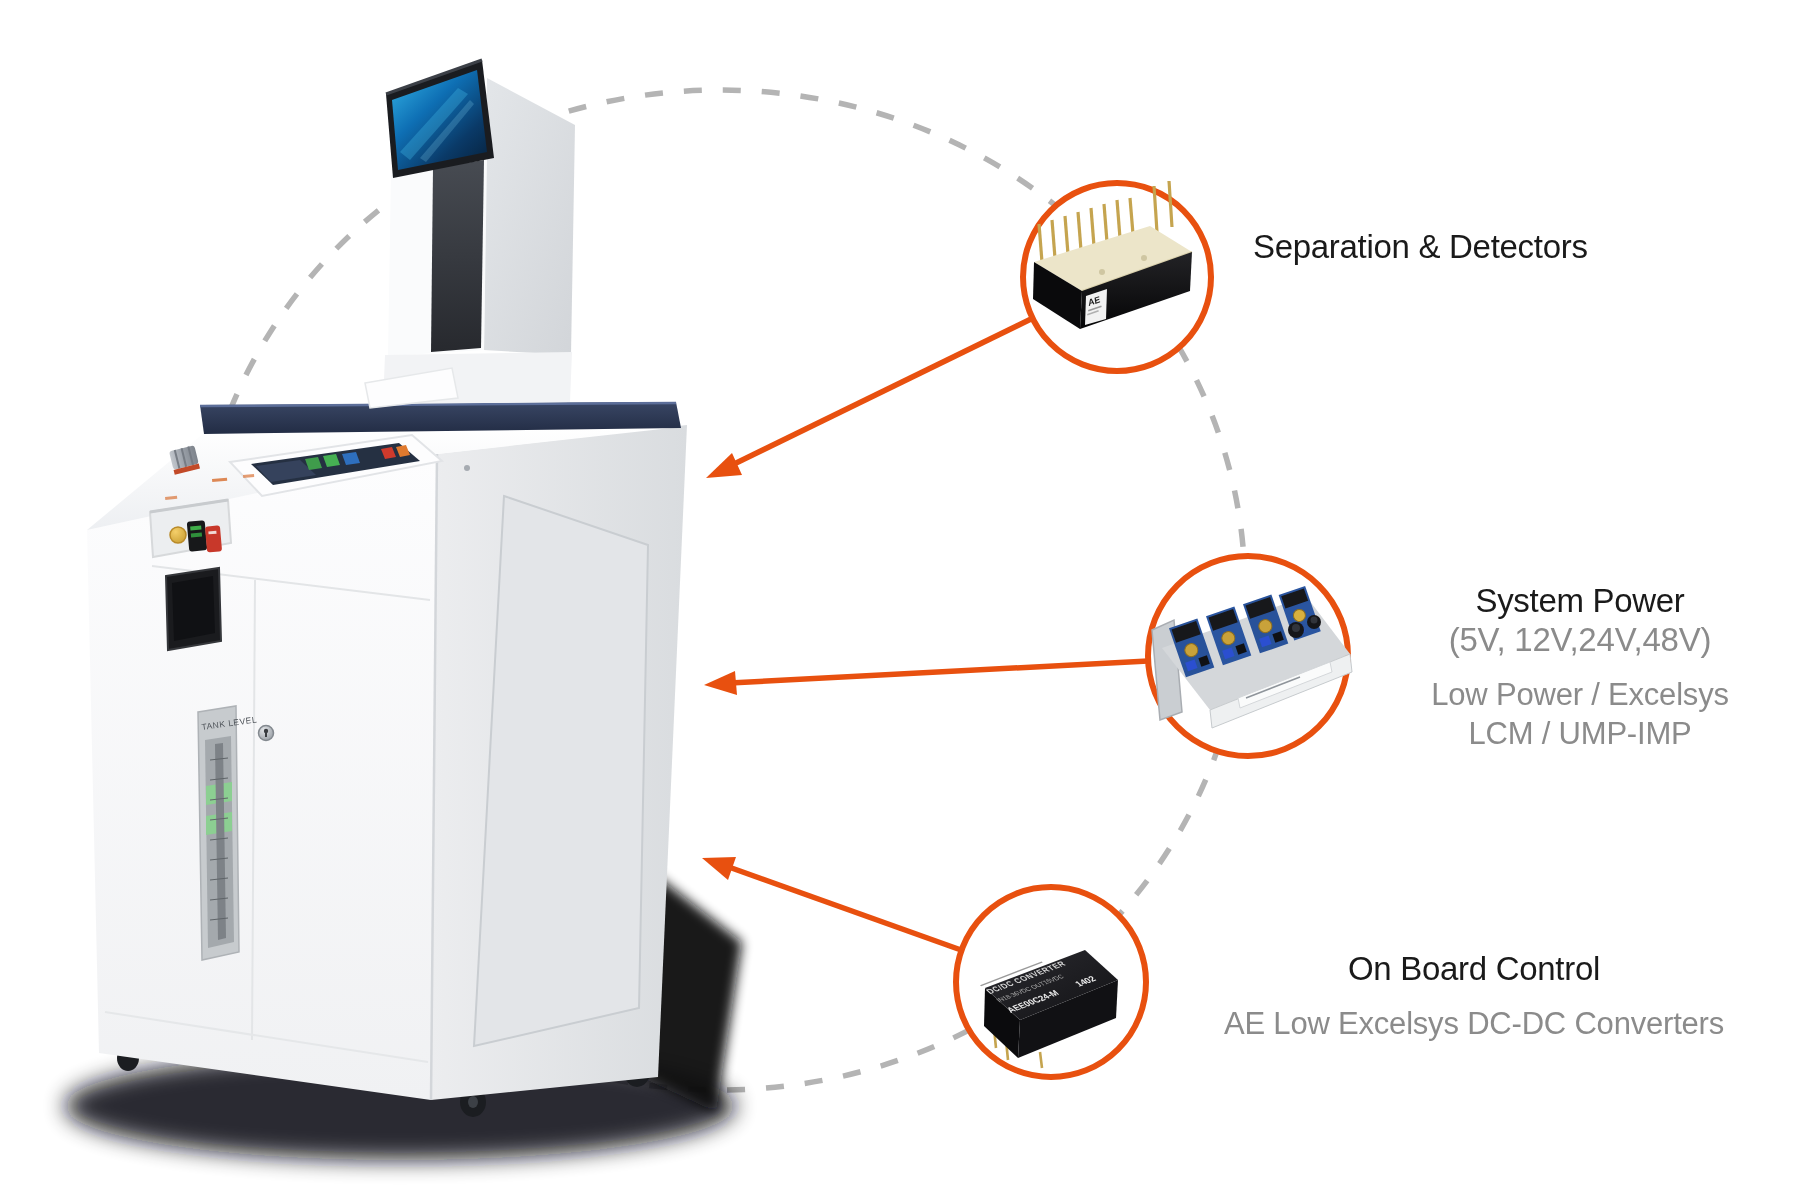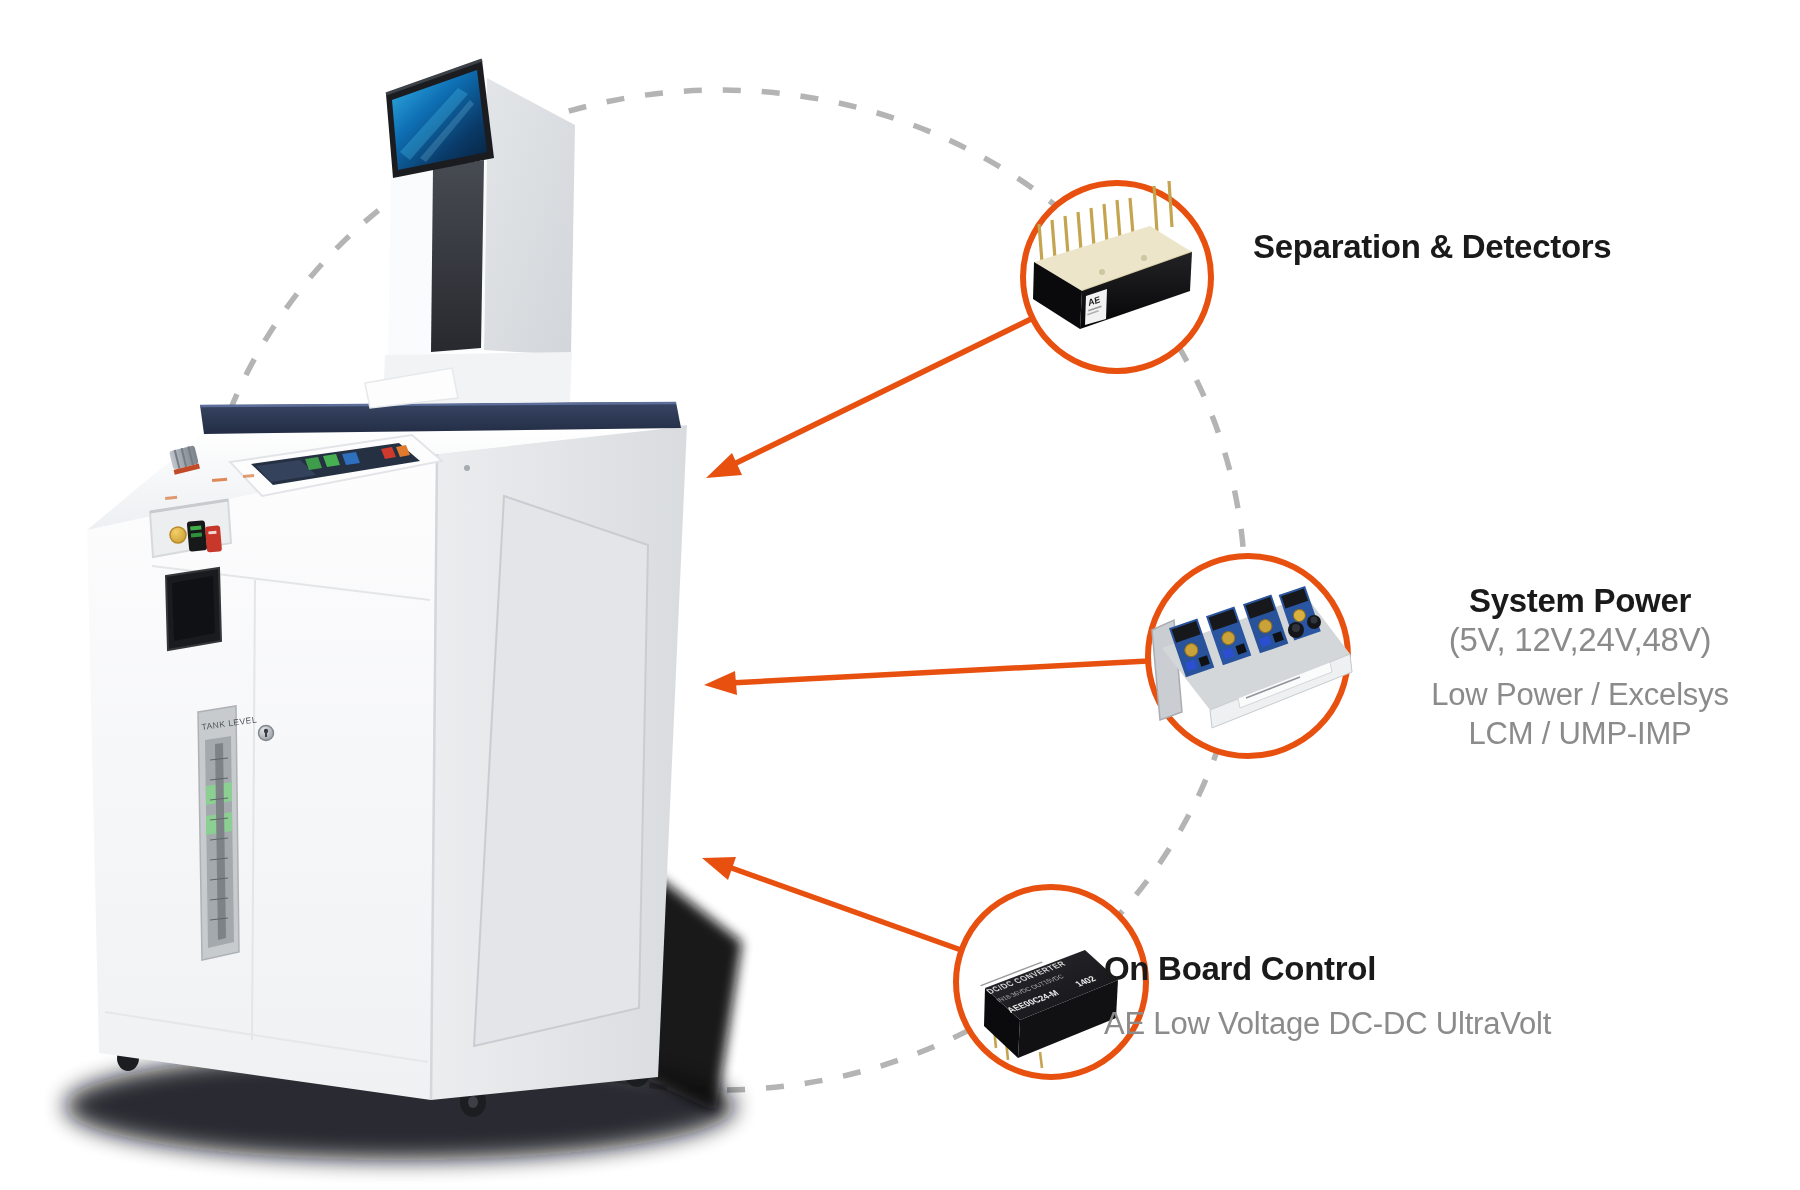--- a/index.html
+++ b/index.html
@@ -1,21 +1,21 @@
 <!DOCTYPE html>
 <html><head>
 <meta charset="utf-8">
 <style>
   html,body{margin:0;padding:0;background:#ffffff;}
   body{width:1800px;height:1190px;position:relative;overflow:hidden;
        font-family:"Liberation Sans","DejaVu Sans",sans-serif;}
   .stage{position:absolute;inset:0;}
   svg.scene{position:absolute;left:0;top:0;}
   .callout{position:absolute;}
-  .callout .title{font-weight:bold;font-size:33px;line-height:1.06;color:#1a1a1a;letter-spacing:-0.3px;}
+  .callout .title{font-weight:normal;font-size:33px;line-height:1.06;color:#1a1a1a;letter-spacing:-0.3px;}
   .callout .tight-sub{font-size:33px;line-height:1.08;color:#8b8b8b;margin-top:3px;letter-spacing:-0.2px;}
   .callout .sub{font-size:31px;line-height:1.26;color:#8b8b8b;letter-spacing:-0.2px;}
   .callout .gap{height:17px;}
 </style>
 </head>
 <body>
 
 <div class="stage">
 
 <svg class="scene" width="1800" height="1190" viewBox="0 0 1800 1190">
@@ -309,19 +309,19 @@
 </div>
 
 <div class="callout" style="left:1365px;top:584px;width:430px;text-align:center;">
   <div class="title">System Power</div>
   <div class="tight-sub">(5V, 12V,24V,48V)</div>
   <div class="gap"></div>
   <div class="sub">Low Power / Excelsys</div>
   <div class="sub">LCM / UMP-IMP</div>
 </div>
 
-<div class="callout" style="left:1104px;top:952px;width:620px;">
+<div class="callout" style="left:1164px;top:952px;width:620px;text-align:center;">
   <div class="title">On Board Control</div>
   <div class="gap"></div>
-  <div class="sub">AE Low Voltage DC-DC UltraVolt</div>
+  <div class="sub">AE Low Excelsys DC-DC Converters</div>
 </div>
 
 </div>
 
 </body></html>

